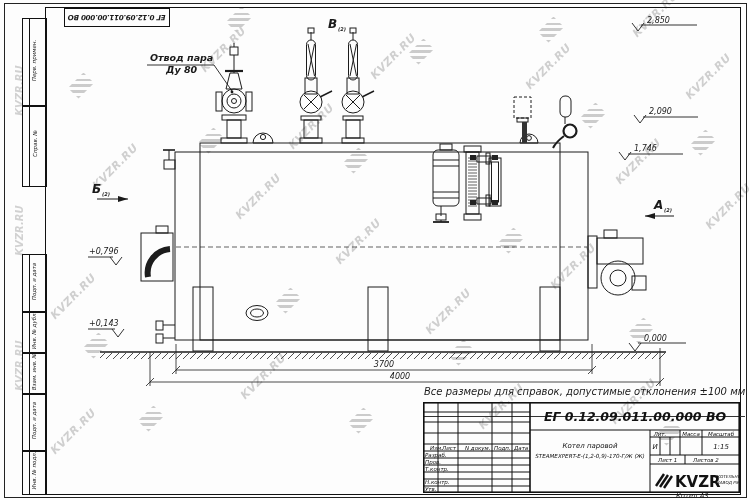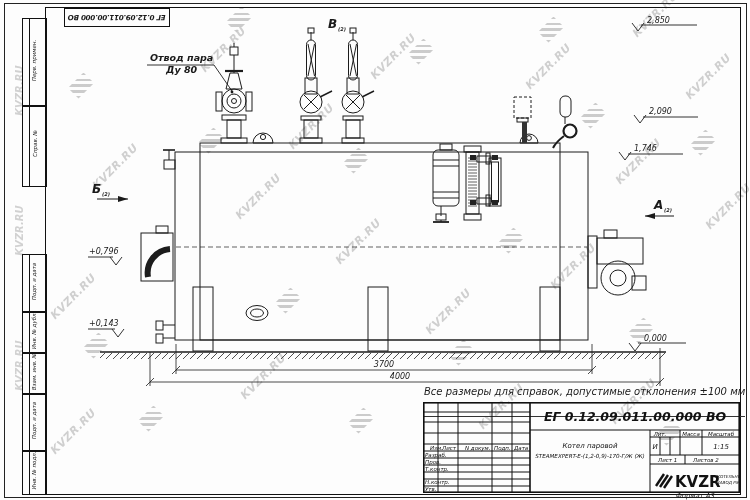--- a/index.html
+++ b/index.html
@@ -107,21 +107,21 @@
   <div class="fcell" style="top:450px;height:43px">
       <div class="sub"></div>
       <span>Инв. № подл.</span>
     </div>
 
   <div class="corner-stamp">
     <span>ЕГ 0.12.09.011.00.000  ВО</span>
   </div>
 
   <div class="note-line">Все размеры для справок, допустимые отклонения ±100 мм</div>
-  <div class="format-label">Формат А3</div>
+  <div class="format-label">Котел А3</div>
 
   <svg class="svg-abs" style="left:0;top:0" width="750" height="500" viewBox="0 0 750 500">
     <defs>
       <pattern id="ht" width="7" height="8" patternUnits="userSpaceOnUse">
         <line x1="0" y1="8" x2="8" y2="0" stroke="#222" stroke-width="0.8"></line>
       </pattern>
     </defs>
     <g stroke="#1c1c1c" stroke-width="1" fill="none" font-family="DejaVu Sans, sans-serif" font-style="italic">
 
       <g>

